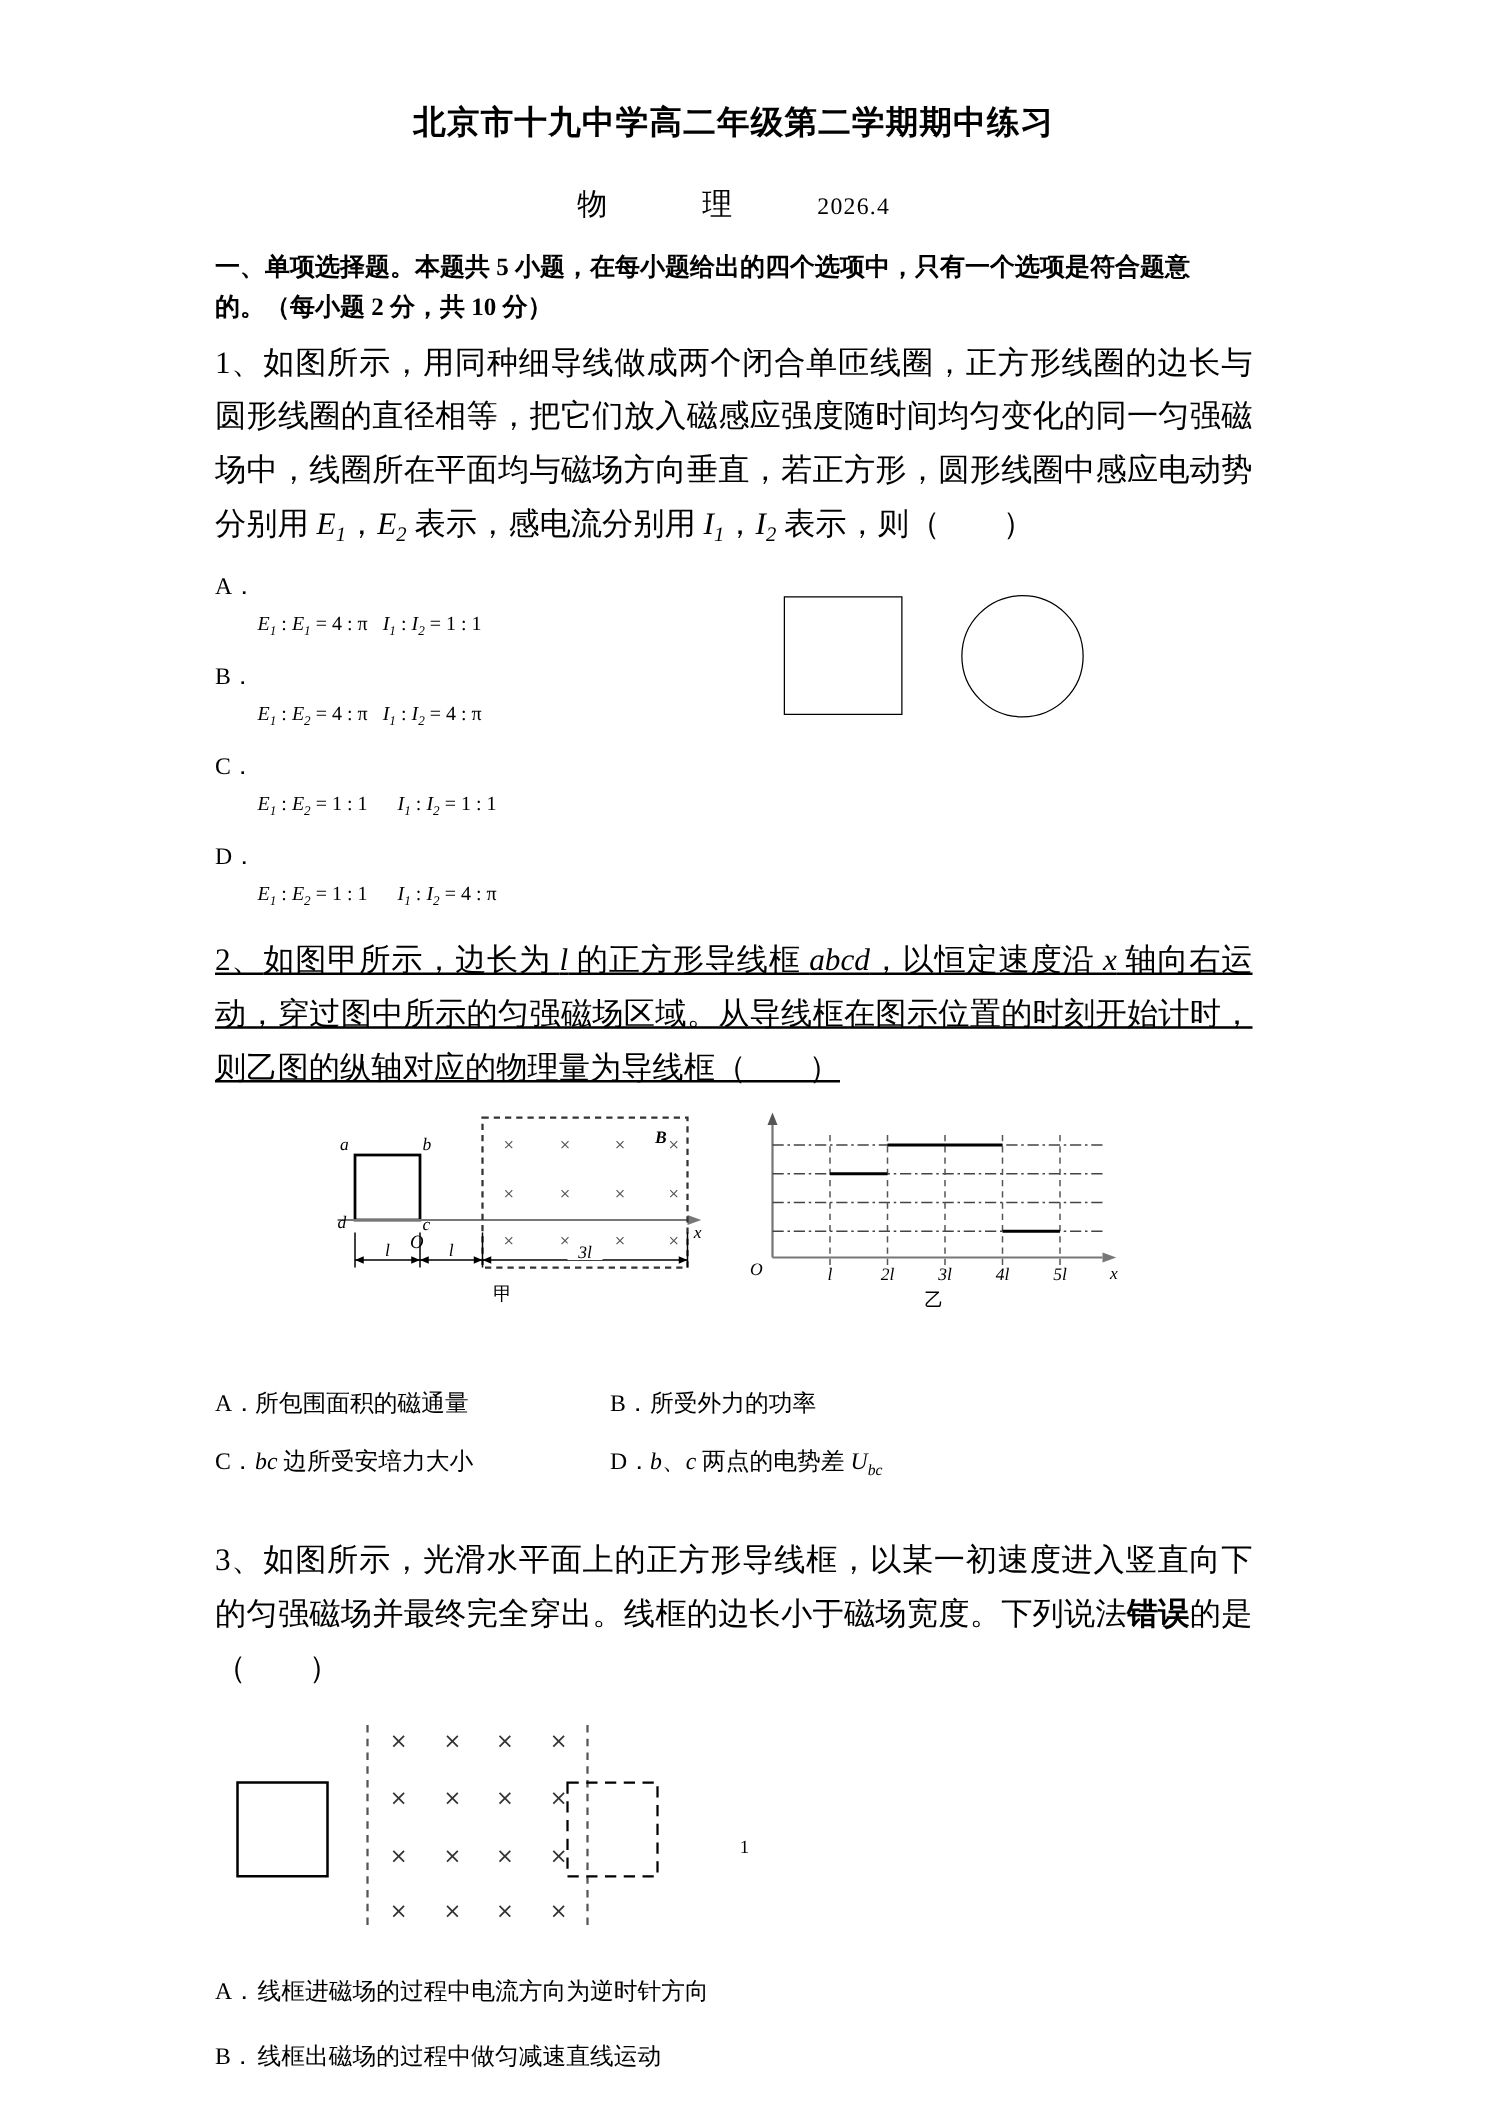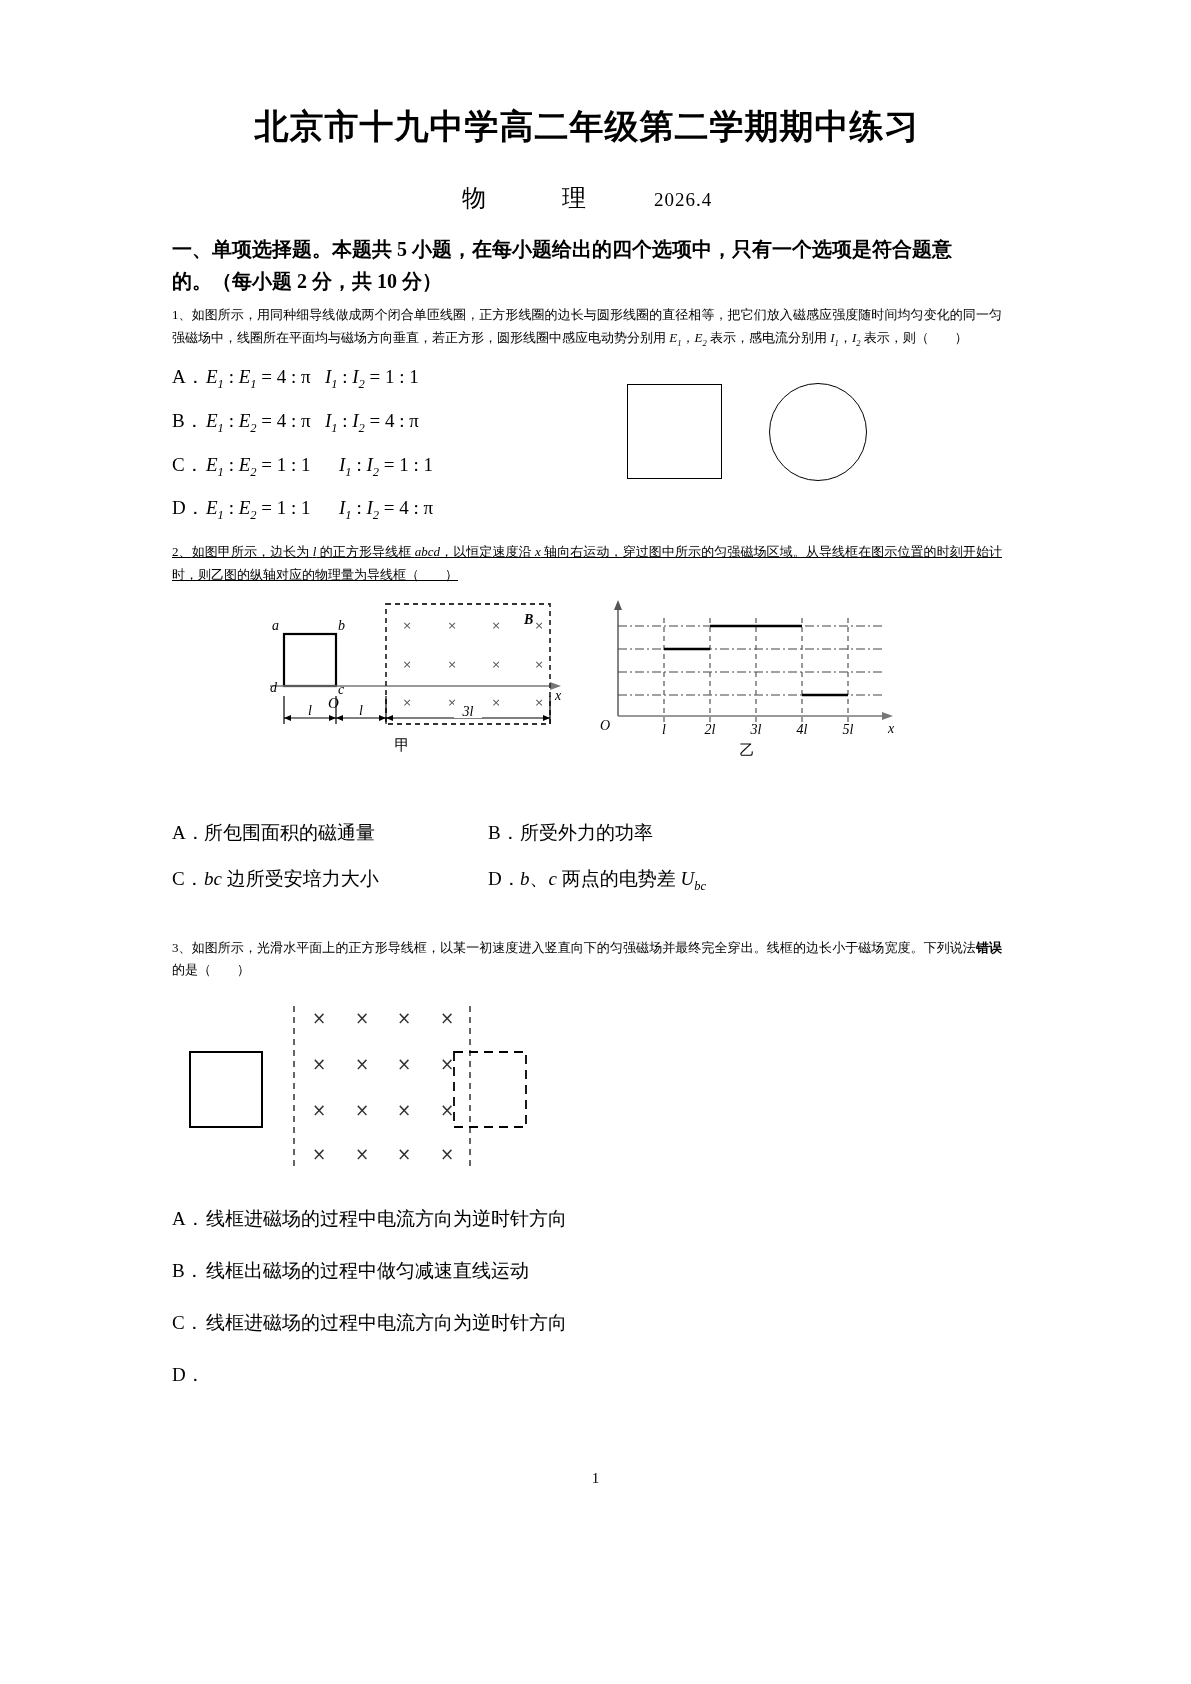--- a/index.html
+++ b/index.html
@@ -22,25 +22,25 @@
   .content {
     position: absolute;
     left: 172px;
     top: 0;
     width: 830px;
   }
 
   
   .doc-title {
     text-align: center;
-    font-size: 34px;
+    font-size: 26px;
     font-weight: bold;
     font-family: "Liberation Serif", "DejaVu Serif", serif;
     letter-spacing: 1px;
-    margin-top: 104px;
+    margin-top: 80px;
   }
   .subject-line {
     text-align: center;
     margin-top: 32px;
     font-size: 24px;
     font-weight: normal;
     letter-spacing: 1px;
   }
   .subject-line .subject {
     letter-spacing: 26px;
@@ -54,21 +54,21 @@
   .section-head {
     margin-top: 20px;
     font-size: 20px;
     font-weight: bold;
     line-height: 1.58;
     text-align: justify;
   }
 
   
   .q-text {
-    font-size: 13px;
+    font-size: 25px;
     line-height: 1.72;
     text-align: justify;
     margin-top: 7px;
   }
   .q-text.q3 { margin-top: 14px; }
   .it { font-style: italic; font-family: "Liberation Serif","DejaVu Serif",serif; }
   .bold { font-weight: bold; }
   sub { font-size: 0.66em; }
 
   
@@ -78,22 +78,23 @@
     margin-top: 12px;
     display: flex;
   }
   .opt-label {
     width: 34px;
     flex: 0 0 34px;
   }
   .math {
     font-family: "Liberation Serif", "DejaVu Serif", serif;
     font-style: italic;
-    font-size: 19px;
+    font-size: 16px;
     white-space: nowrap;
+    margin-top: 32px;
   }
   .math .op { font-style: normal; }
   .opt-col-a { width: 300px; flex: 0 0 300px; }
   .opt-2col { display: flex; font-size: 19px; margin-top: 14px; }
   .opt-2col .cell { display: flex; }
   .opt-2col .cell.left { width: 316px; flex: 0 0 316px; }
   .opt-2col .cell .opt-label { width: 32px; flex: 0 0 32px; }
 
   .q3-opt {
     font-size: 19px;

